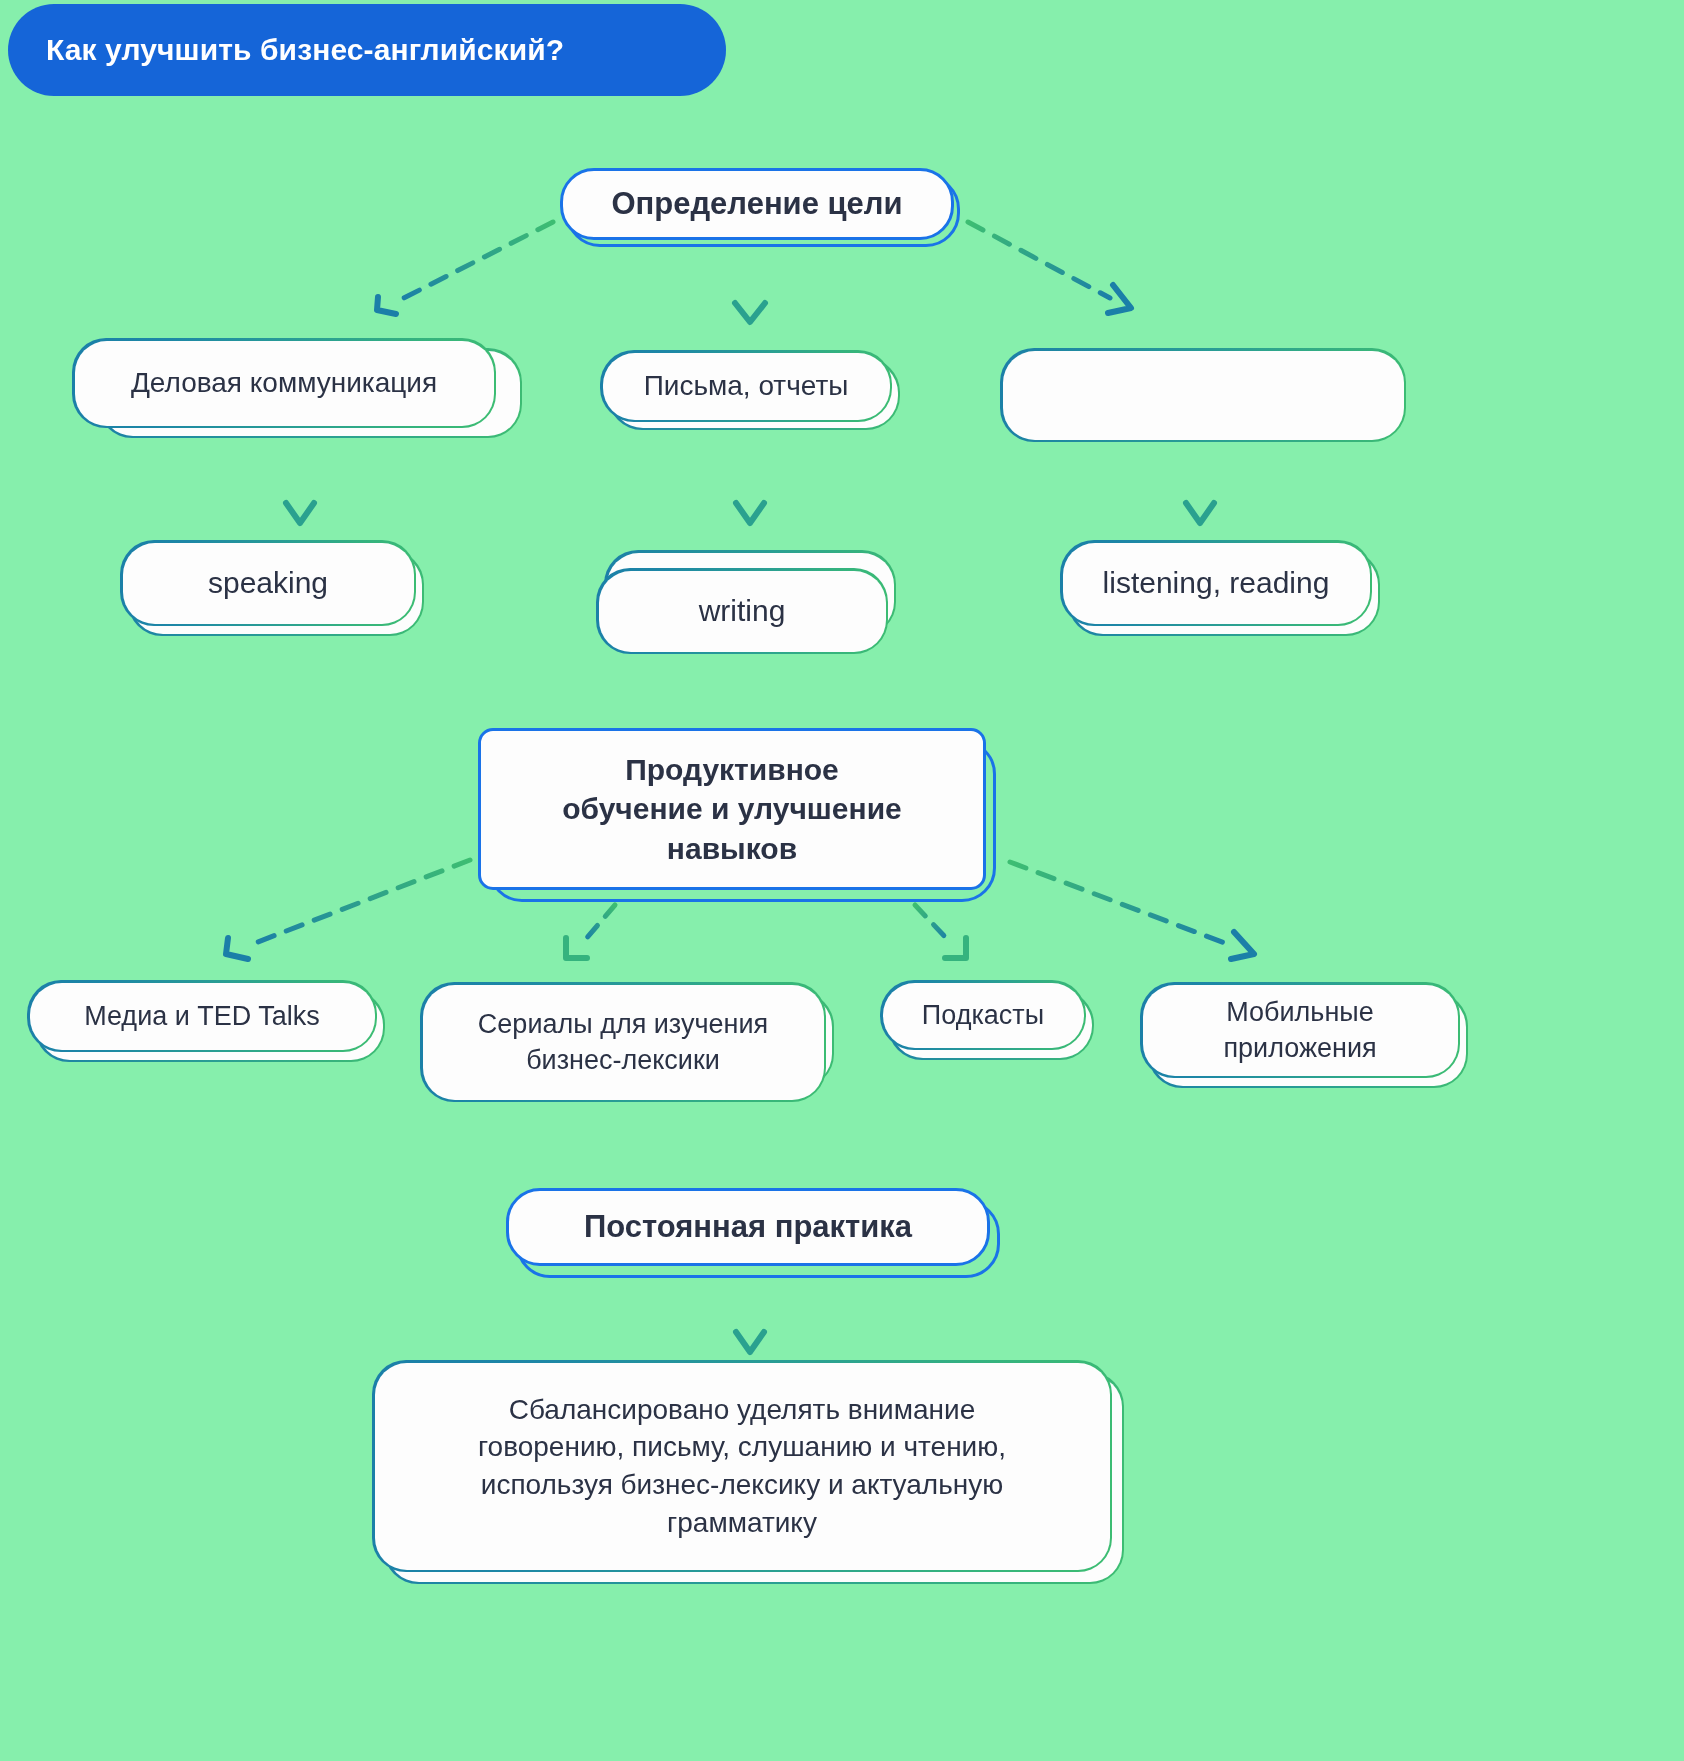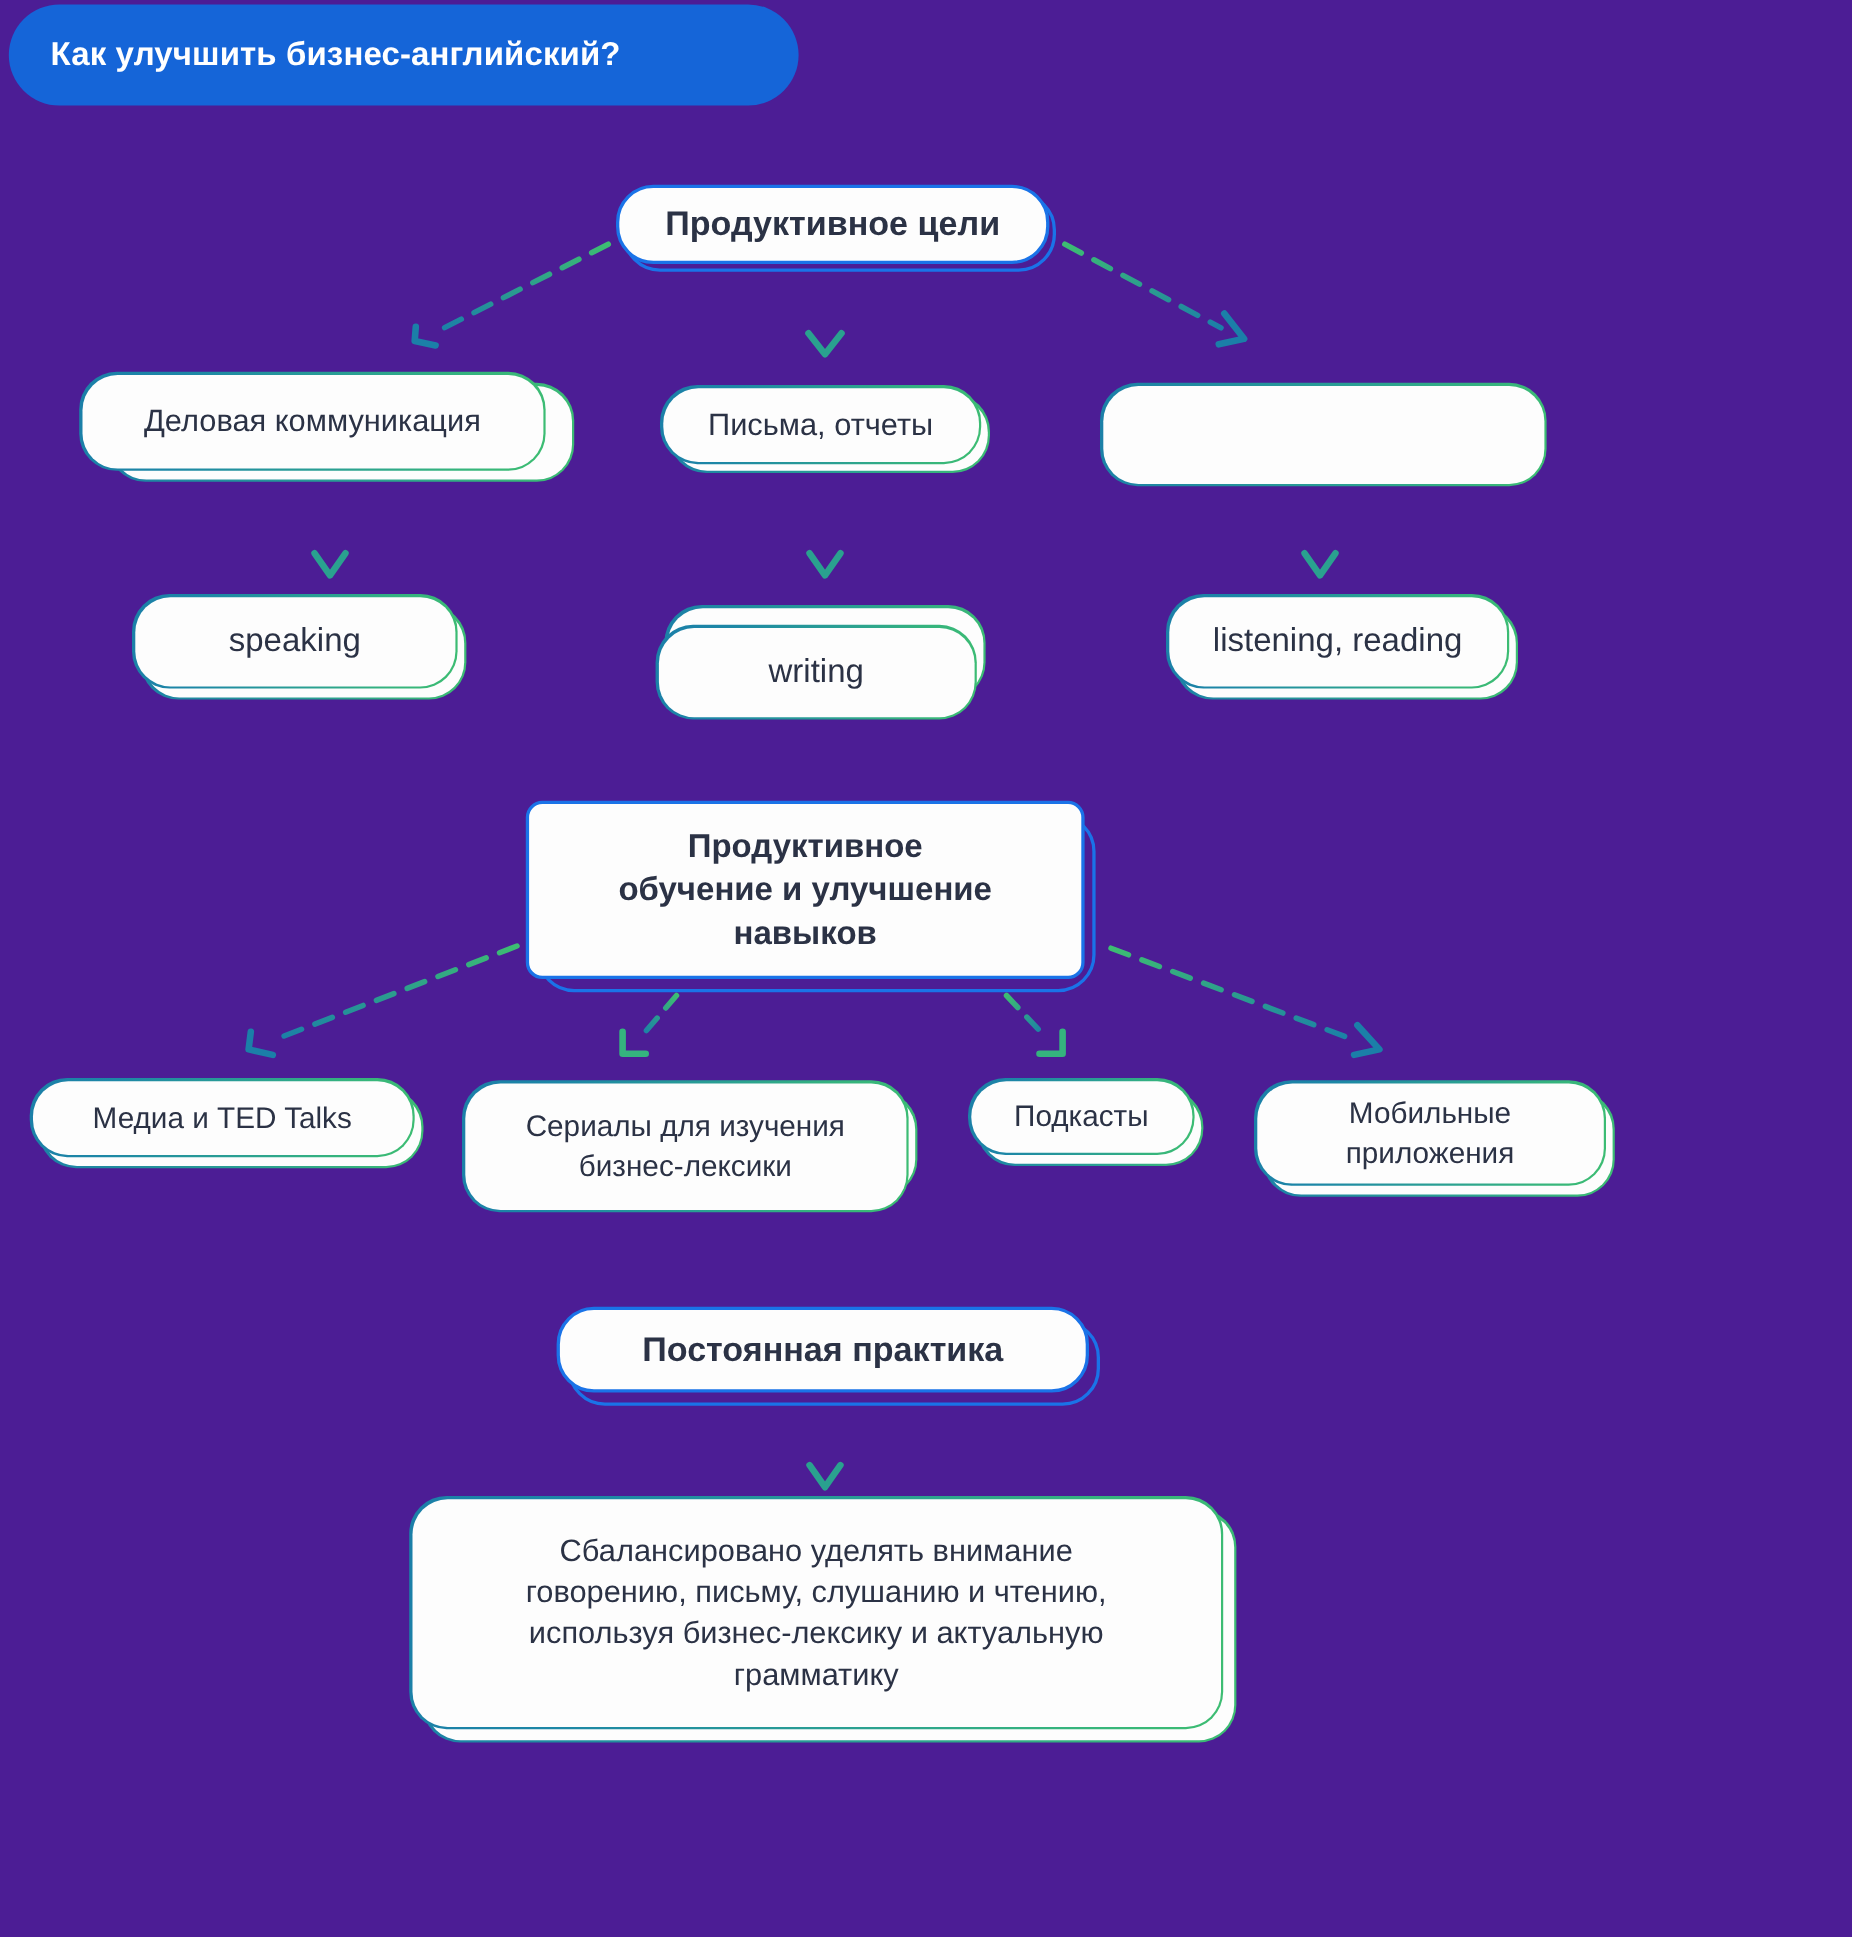--- a/index.html
+++ b/index.html
@@ -7,21 +7,21 @@
     padding: 0;
     background: #ffffff;
   }
   body {
     font-family: "Liberation Sans", sans-serif;
   }
   #canvas {
     position: relative;
     width: 1684px;
     height: 1761px;
-    background: #4c1d95;
+    background: #86efac;
     overflow: hidden;
   }
 
   
   #title-pill {
     position: absolute;
     left: 8px;
     top: 4px;
     width: 718px;
     height: 92px;
@@ -211,21 +211,21 @@
     </g>
 
     <g>
       <path d="M750,1285 L750,1330" stroke="url(#agv)" stroke-width="5" fill="none" stroke-dasharray="17 13" stroke-linecap="round"></path>
       <path d="M736,1332 L750,1352 L764,1332" stroke="#2aa18f" stroke-width="6" fill="none" stroke-linecap="round" stroke-linejoin="round"></path>
     </g>
   </svg>
 
   <div class="echo" style="left:566px; top:175px; width:394px; height:72px;"></div>
   <div class="node blue" style="left:560px; top:168px; width:394px; height:72px;">
-    <span class="lbl fs-31">Продуктивное цели</span>
+    <span class="lbl fs-31">Определение цели</span>
   </div>
 
   <div class="gecho" style="left:98px; top:348px; width:424px; height:90px;">
       <span></span>
     </div>
   <div class="gnode" style="left:72px; top:338px; width:424px; height:90px;">
     <div class="inner">
       <span class="lbl fs-28">Деловая коммуникация</span>
     </div>
   </div>

